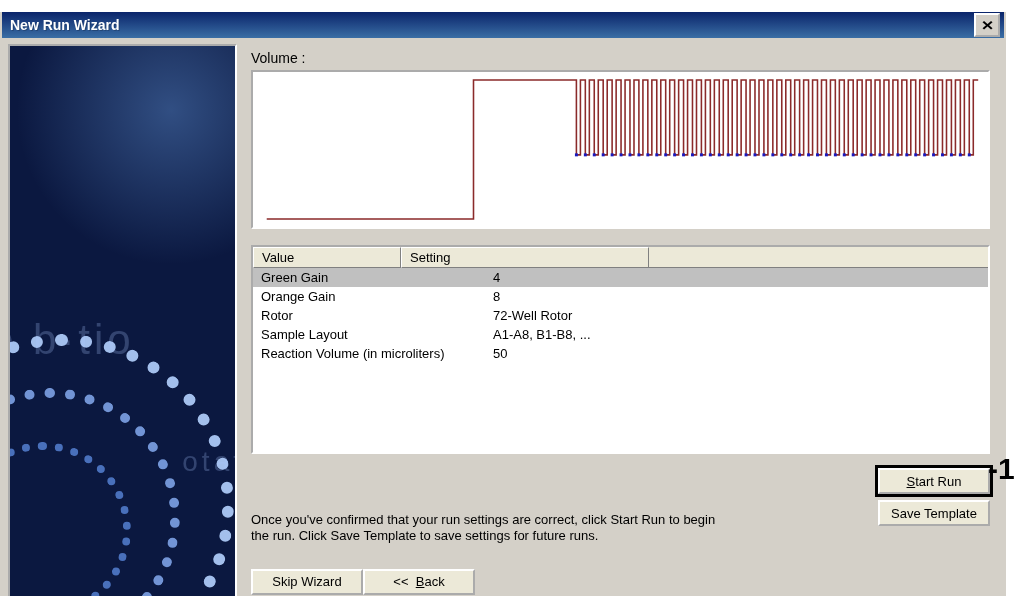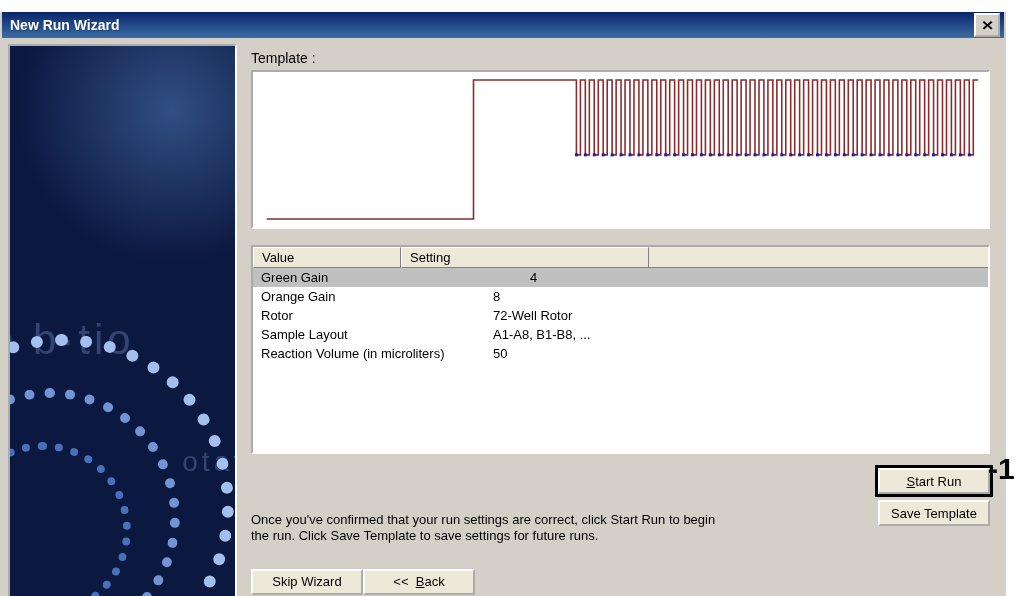--- a/index.html
+++ b/index.html
@@ -147,21 +147,20 @@
   .settings-head .hfill { flex: 1; border-bottom: 1px solid #808080; }
   .settings-rows .row {
     display: flex;
     font-size: 13px;
     padding: 0 8px;
     height: 19px;
     align-items: center;
   }
   .settings-rows .row.sel {
     background: #c0c0c0;
-    gap: 37px;
   }
   .settings-rows .row .c1 { width: 232px; }
   .settings-rows .row .c2 { flex: 1; }
 
   
   .right-btn-col {
     display: flex;
     flex-direction: column;
     align-items: flex-end;
     gap: 6px;
@@ -226,21 +225,21 @@
     <div class="side-image">
       <div class="glow"></div>
       <div class="ring r1"></div>
       <div class="ring r2"></div>
       <div class="ring r3"></div>
       <div class="txt txt1">o b·tio</div>
       <div class="txt txt2">otat</div>
     </div>
 
     <div class="main-col">
-      <div class="summary-label">Template :</div>
+      <div class="summary-label">Volume :</div>
 
       <div class="graph">
         <svg viewBox="0 0 750 155" preserveAspectRatio="none">
           <g id="profile">
               <path d="M 14 147 L 225 147 L 225 8 L 330 8 L 330 82.84615384615384 L 334.1 82.84615384615384 L 334.1 8 L 339.1111111111111 8 L 339.1111111111111 82.84615384615384 L 343.2111111111111 82.84615384615384 L 343.2111111111111 8 L 348.2222222222222 8 L 348.2222222222222 82.84615384615384 L 352.3222222222222 82.84615384615384 L 352.3222222222222 8 L 357.33333333333326 8 L 357.33333333333326 82.84615384615384 L 361.4333333333333 82.84615384615384 L 361.4333333333333 8 L 366.44444444444434 8 L 366.44444444444434 82.84615384615384 L 370.54444444444437 82.84615384615384 L 370.54444444444437 8 L 375.55555555555543 8 L 375.55555555555543 82.84615384615384 L 379.65555555555545 82.84615384615384 L 379.65555555555545 8 L 384.6666666666665 8 L 384.6666666666665 82.84615384615384 L 388.76666666666654 82.84615384615384 L 388.76666666666654 8 L 393.7777777777776 8 L 393.7777777777776 82.84615384615384 L 397.8777777777776 82.84615384615384 L 397.8777777777776 8 L 402.8888888888887 8 L 402.8888888888887 82.84615384615384 L 406.9888888888887 82.84615384615384 L 406.9888888888887 8 L 411.9999999999998 8 L 411.9999999999998 82.84615384615384 L 416.0999999999998 82.84615384615384 L 416.0999999999998 8 L 421.11111111111086 8 L 421.11111111111086 82.84615384615384 L 425.2111111111109 82.84615384615384 L 425.2111111111109 8 L 430.22222222222194 8 L 430.22222222222194 82.84615384615384 L 434.32222222222197 82.84615384615384 L 434.32222222222197 8 L 439.33333333333303 8 L 439.33333333333303 82.84615384615384 L 443.43333333333305 82.84615384615384 L 443.43333333333305 8 L 448.4444444444441 8 L 448.4444444444441 82.84615384615384 L 452.54444444444414 82.84615384615384 L 452.54444444444414 8 L 457.5555555555552 8 L 457.5555555555552 82.84615384615384 L 461.6555555555552 82.84615384615384 L 461.6555555555552 8 L 466.6666666666663 8 L 466.6666666666663 82.84615384615384 L 470.7666666666663 82.84615384615384 L 470.7666666666663 8 L 475.7777777777774 8 L 475.7777777777774 82.84615384615384 L 479.8777777777774 82.84615384615384 L 479.8777777777774 8 L 484.88888888888846 8 L 484.88888888888846 82.84615384615384 L 488.9888888888885 82.84615384615384 L 488.9888888888885 8 L 493.99999999999955 8 L 493.99999999999955 82.84615384615384 L 498.09999999999957 82.84615384615384 L 498.09999999999957 8 L 503.11111111111063 8 L 503.11111111111063 82.84615384615384 L 507.21111111111065 82.84615384615384 L 507.21111111111065 8 L 512.2222222222217 8 L 512.2222222222217 82.84615384615384 L 516.3222222222217 82.84615384615384 L 516.3222222222217 8 L 521.3333333333328 8 L 521.3333333333328 82.84615384615384 L 525.4333333333328 82.84615384615384 L 525.4333333333328 8 L 530.4444444444439 8 L 530.4444444444439 82.84615384615384 L 534.5444444444439 82.84615384615384 L 534.5444444444439 8 L 539.555555555555 8 L 539.555555555555 82.84615384615384 L 543.655555555555 82.84615384615384 L 543.655555555555 8 L 548.6666666666661 8 L 548.6666666666661 82.84615384615384 L 552.7666666666661 82.84615384615384 L 552.7666666666661 8 L 557.7777777777771 8 L 557.7777777777771 82.84615384615384 L 561.8777777777772 82.84615384615384 L 561.8777777777772 8 L 566.8888888888882 8 L 566.8888888888882 82.84615384615384 L 570.9888888888883 82.84615384615384 L 570.9888888888883 8 L 575.9999999999993 8 L 575.9999999999993 82.84615384615384 L 580.0999999999993 82.84615384615384 L 580.0999999999993 8 L 585.1111111111104 8 L 585.1111111111104 82.84615384615384 L 589.2111111111104 82.84615384615384 L 589.2111111111104 8 L 594.2222222222215 8 L 594.2222222222215 82.84615384615384 L 598.3222222222215 82.84615384615384 L 598.3222222222215 8 L 603.3333333333326 8 L 603.3333333333326 82.84615384615384 L 607.4333333333326 82.84615384615384 L 607.4333333333326 8 L 612.4444444444437 8 L 612.4444444444437 82.84615384615384 L 616.5444444444437 82.84615384615384 L 616.5444444444437 8 L 621.5555555555547 8 L 621.5555555555547 82.84615384615384 L 625.6555555555548 82.84615384615384 L 625.6555555555548 8 L 630.6666666666658 8 L 630.6666666666658 82.84615384615384 L 634.7666666666659 82.84615384615384 L 634.7666666666659 8 L 639.7777777777769 8 L 639.7777777777769 82.84615384615384 L 643.8777777777769 82.84615384615384 L 643.8777777777769 8 L 648.888888888888 8 L 648.888888888888 82.84615384615384 L 652.988888888888 82.84615384615384 L 652.988888888888 8 L 657.9999999999991 8 L 657.9999999999991 82.84615384615384 L 662.0999999999991 82.84615384615384 L 662.0999999999991 8 L 667.1111111111102 8 L 667.1111111111102 82.84615384615384 L 671.2111111111102 82.84615384615384 L 671.2111111111102 8 L 676.2222222222213 8 L 676.2222222222213 82.84615384615384 L 680.3222222222213 82.84615384615384 L 680.3222222222213 8 L 685.3333333333323 8 L 685.3333333333323 82.84615384615384 L 689.4333333333324 82.84615384615384 L 689.4333333333324 8 L 694.4444444444434 8 L 694.4444444444434 82.84615384615384 L 698.5444444444435 82.84615384615384 L 698.5444444444435 8 L 703.5555555555545 8 L 703.5555555555545 82.84615384615384 L 707.6555555555545 82.84615384615384 L 707.6555555555545 8 L 712.6666666666656 8 L 712.6666666666656 82.84615384615384 L 716.7666666666656 82.84615384615384 L 716.7666666666656 8 L 721.7777777777767 8 L 721.7777777777767 82.84615384615384 L 725.8777777777767 82.84615384615384 L 725.8777777777767 8 L 730.8888888888878 8 L 730.8888888888878 82.84615384615384 L 734.9888888888878 82.84615384615384 L 734.9888888888878 8 L 739.9999999999989 8 " fill="none" stroke="#8b2a2a" stroke-width="1.6"></path>
               <rect x="328.5" y="81.34615384615384" width="3" height="3" fill="#1a1abf"></rect>
               <rect x="337.6111111111111" y="81.34615384615384" width="3" height="3" fill="#1a1abf"></rect>
               <rect x="346.7222222222222" y="81.34615384615384" width="3" height="3" fill="#1a1abf"></rect>
               <rect x="355.83333333333326" y="81.34615384615384" width="3" height="3" fill="#1a1abf"></rect>
               <rect x="364.94444444444434" y="81.34615384615384" width="3" height="3" fill="#1a1abf"></rect>

